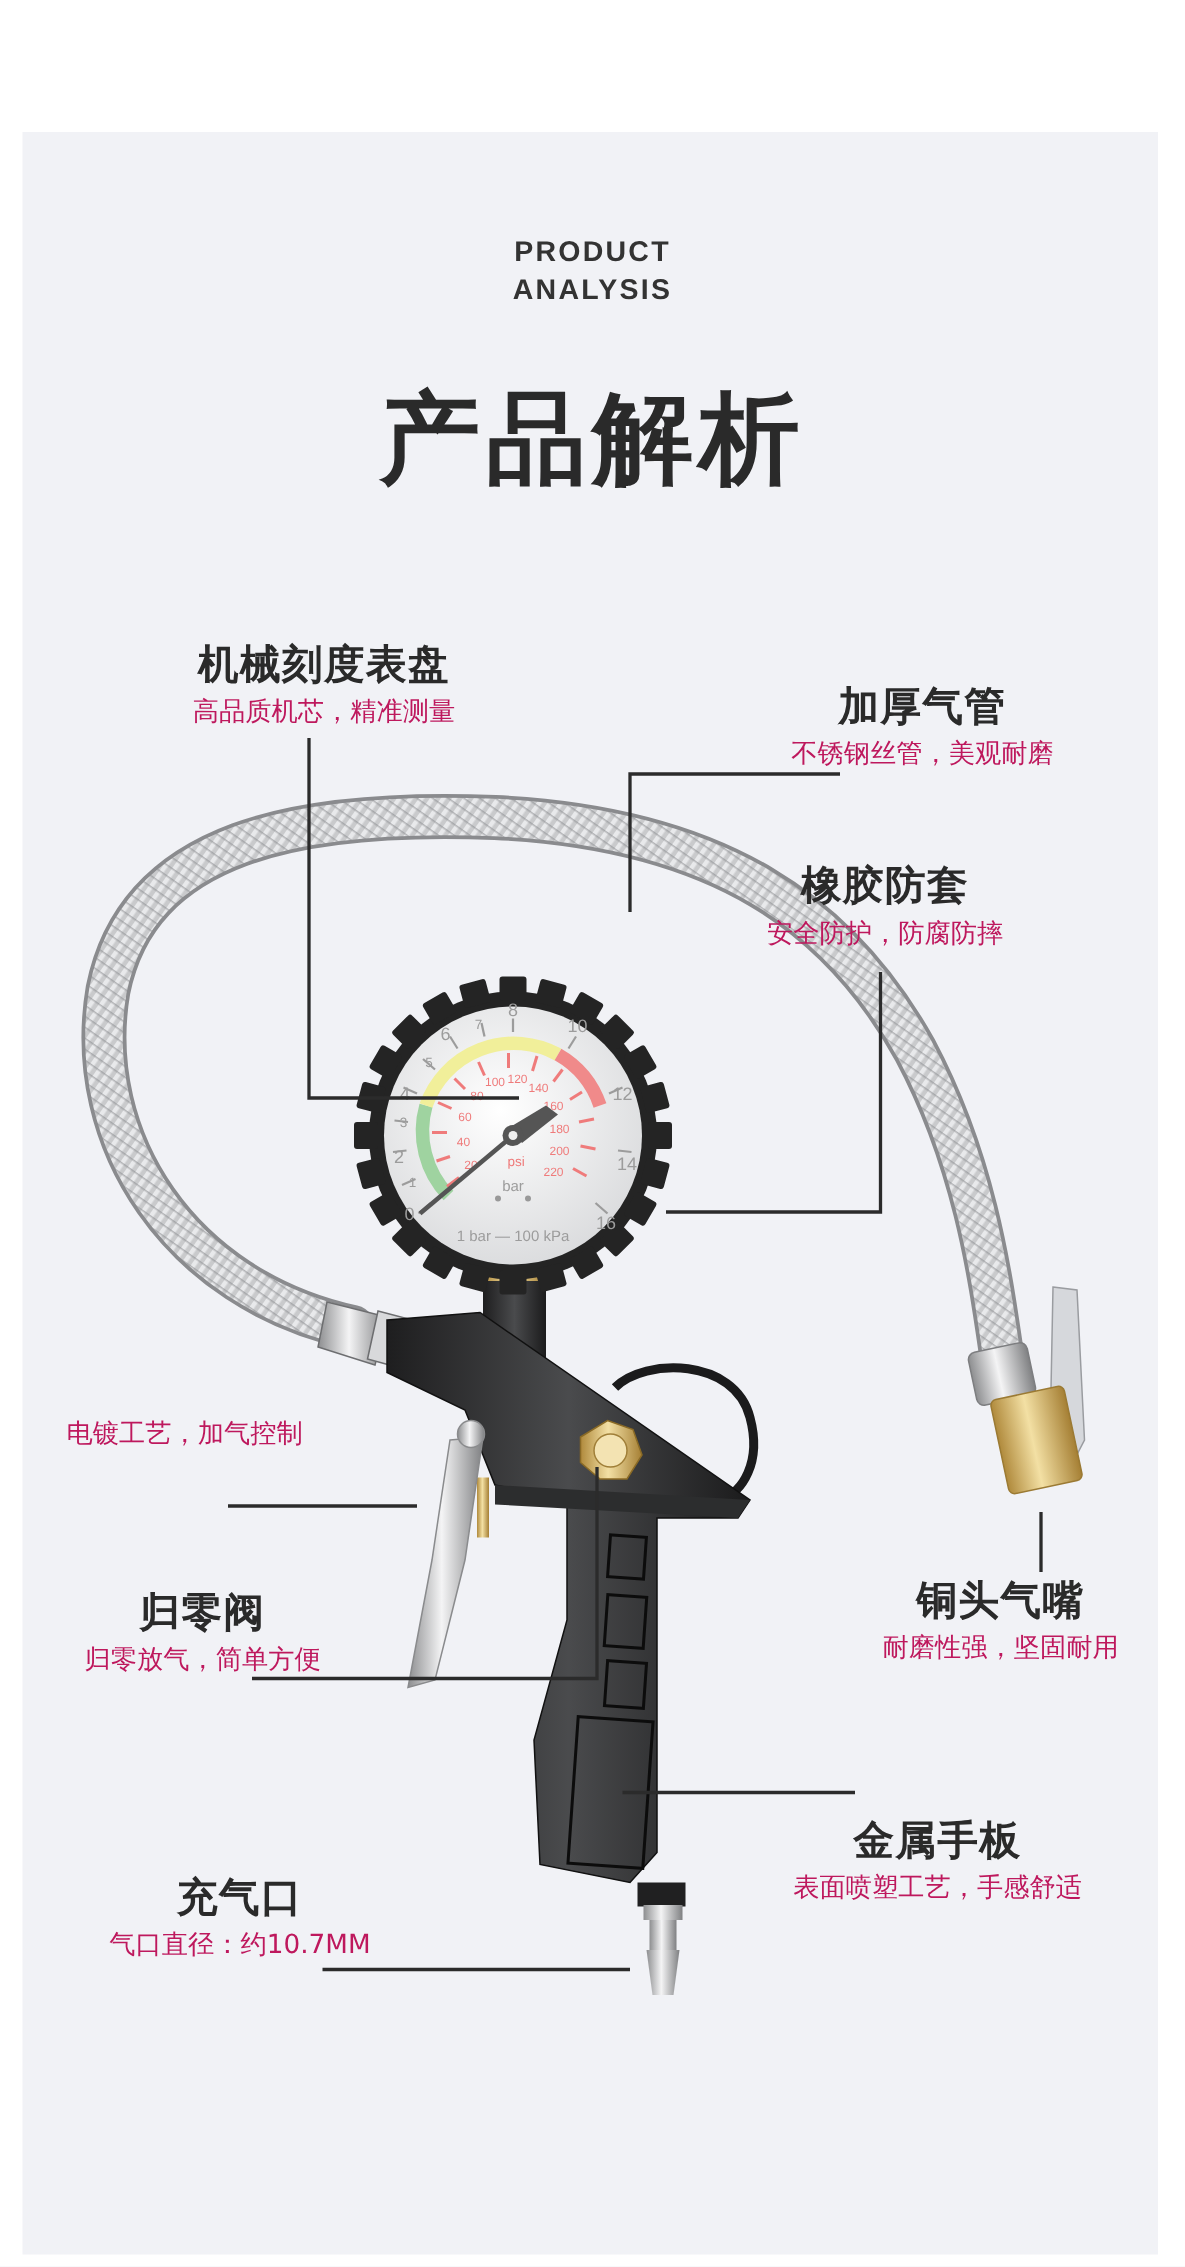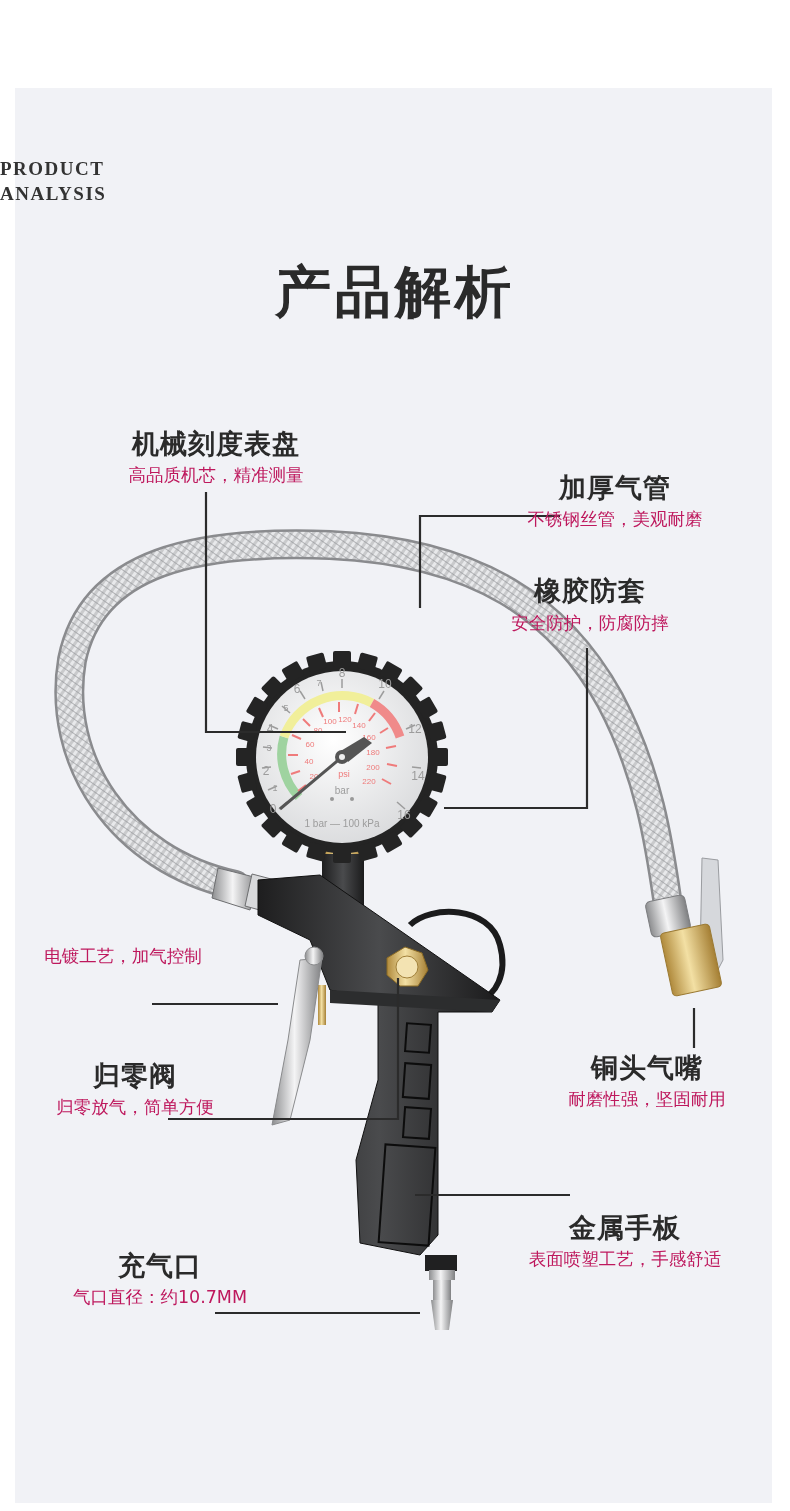--- a/index.html
+++ b/index.html
@@ -1,22 +1,22 @@
 <!DOCTYPE html>
 <html><head>
 <meta charset="utf-8">
 <style>
   html, body { margin:0; padding:0; }
   body { width:790px; height:1511px; background:#ffffff; position:relative; overflow:hidden;
          font-family:"DejaVu Sans", "Liberation Sans", sans-serif; color:#2b2b2b; }
   .card { position:absolute; left:15px; top:88px; width:757px; height:1415px; background:#f1f2f6; }
-  .eyebrow { position:absolute; left:0; width:790px; text-align:left; font-family:Liberation Serif, serif;
+  .eyebrow { position:absolute; left:0; width:790px; text-align:center; font-family:Liberation Sans, sans-serif;
              font-weight:bold; font-size:19px; letter-spacing:1.5px; color:#333; line-height:25px; }
   .title { position:absolute; left:0; top:254px; width:790px; text-align:center; font-weight:bold;
-           font-size:56px; letter-spacing:4px; color:#2a2a2a; line-height:76px; }
+           font-size:67px; letter-spacing:4px; color:#2a2a2a; line-height:76px; }
   .callout { position:absolute; text-align:center; }
   .callout .h { font-weight:bold; font-size:27px; color:#2a2a2a; line-height:36px; letter-spacing:1px; white-space:nowrap; }
   .callout .s { font-size:17.5px; color:#be185d; line-height:26px; white-space:nowrap; }
   svg.art { position:absolute; left:0; top:0; }
 </style>
 </head>
 <body>
 
 <div class="card"></div>
 
@@ -217,40 +217,40 @@
     <polyline points="415,1195 570,1195"></polyline>
     <polyline points="215,1313 420,1313"></polyline>
   </g>
 </svg>
 
 <div class="callout" style="left:100px; top:426px; width:232px;">
   <div class="h">机械刻度表盘</div>
   <div class="s">高品质机芯，精准测量</div>
 </div>
 
-<div class="callout" style="left:500px; top:454px; width:230px;margin-top:16px;">
+<div class="callout" style="left:500px; top:454px; width:230px;">
   <div class="h">加厚气管</div>
   <div class="s">不锈钢丝管，美观耐磨</div>
 </div>
 
 <div class="callout" style="left:480px; top:575px; width:220px;font-family:Liberation Mono, monospace;">
   <div class="h">橡胶防套</div>
   <div class="s">安全防护，防腐防摔</div>
 </div>
 
 <div class="callout" style="left:18px; top:943px; width:210px;">
   <div class="s">电镀工艺，加气控制</div>
 </div>
 
 <div class="callout" style="left:30px; top:1058px; width:210px;">
   <div class="h">归零阀</div>
   <div class="s">归零放气，简单方便</div>
 </div>
 
-<div class="callout" style="left:542px; top:1050px; width:210px;text-align:center;">
+<div class="callout" style="left:562px; top:1050px; width:210px;text-align:center;">
   <div class="h">铜头气嘴</div>
   <div class="s">耐磨性强，坚固耐用</div>
 </div>
 
 <div class="callout" style="left:500px; top:1210px; width:250px;">
   <div class="h">金属手板</div>
   <div class="s">表面喷塑工艺，手感舒适</div>
 </div>
 
 <div class="callout" style="left:50px; top:1248px; width:220px;">

